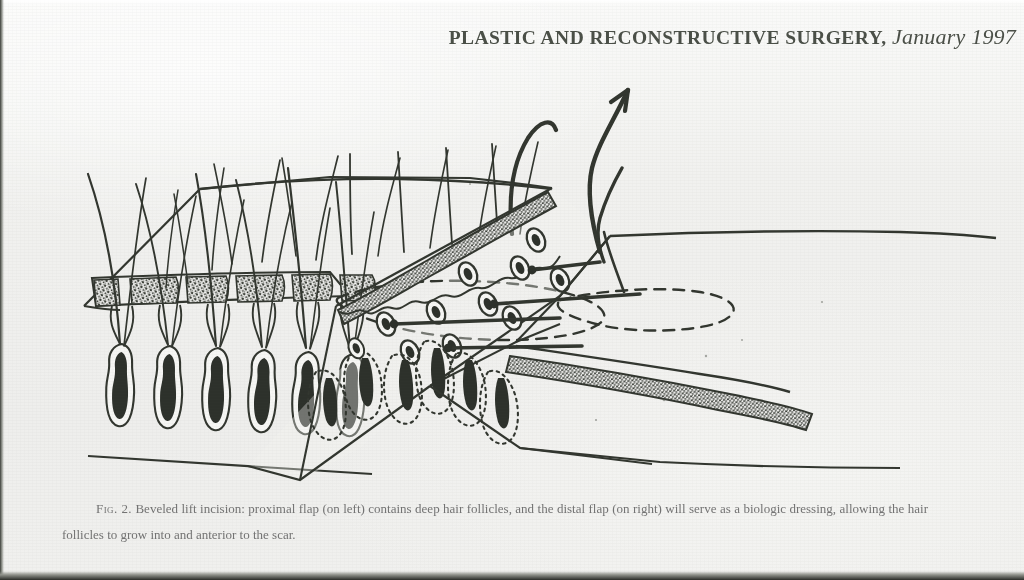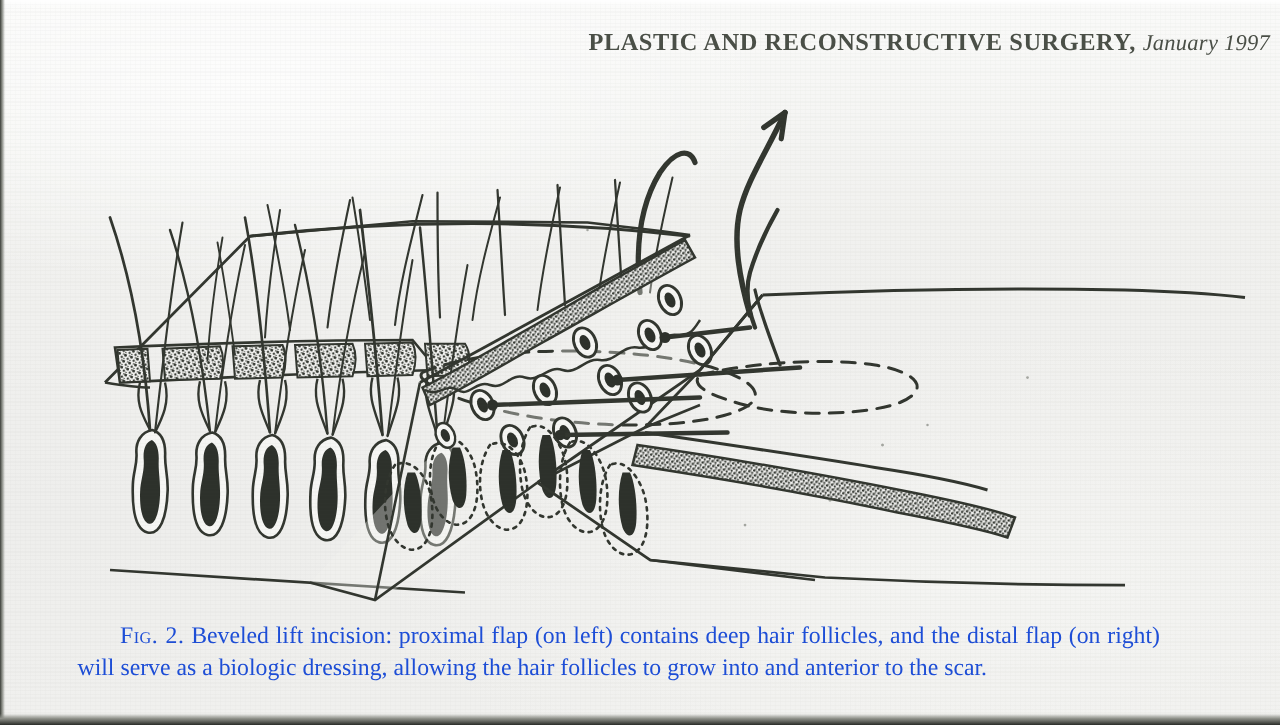--- a/index.html
+++ b/index.html
@@ -51,39 +51,39 @@
   #running-head {
     position: absolute;
     top: 24px;
     right: 8px;
     font-size: 19.5px;
     letter-spacing: 0.45px;
     color: #4a4f47;
     white-space: nowrap;
   }
   #running-head .jrnl { font-variant: small-caps; font-weight: bold; }
-  #running-head .issue { font-style: italic; font-size: 18px; letter-spacing: 0.2px; }
+  #running-head .issue { font-style: italic; font-size: 22px; letter-spacing: 0.2px; }
 
   #figure-area {
     position: absolute;
     left: 0;
     top: 56px;
     width: 1024px;
     height: 432px;
   }
   #figure-area svg { display: block; }
 
   #caption {
     position: absolute;
     left: 62px;
     top: 496px;
     width: 866px;
-    font-size: 19px;
+    font-size: 13px;
     line-height: 25.5px;
-    color: #1d4ed8;
+    color: #737373;
     text-align: justify;
     text-indent: 34px;
   }
   #caption .figlabel { font-variant: small-caps; letter-spacing: 0.4px; }
 </style>
 </head>
 <body>
 
 <div id="page">
 

